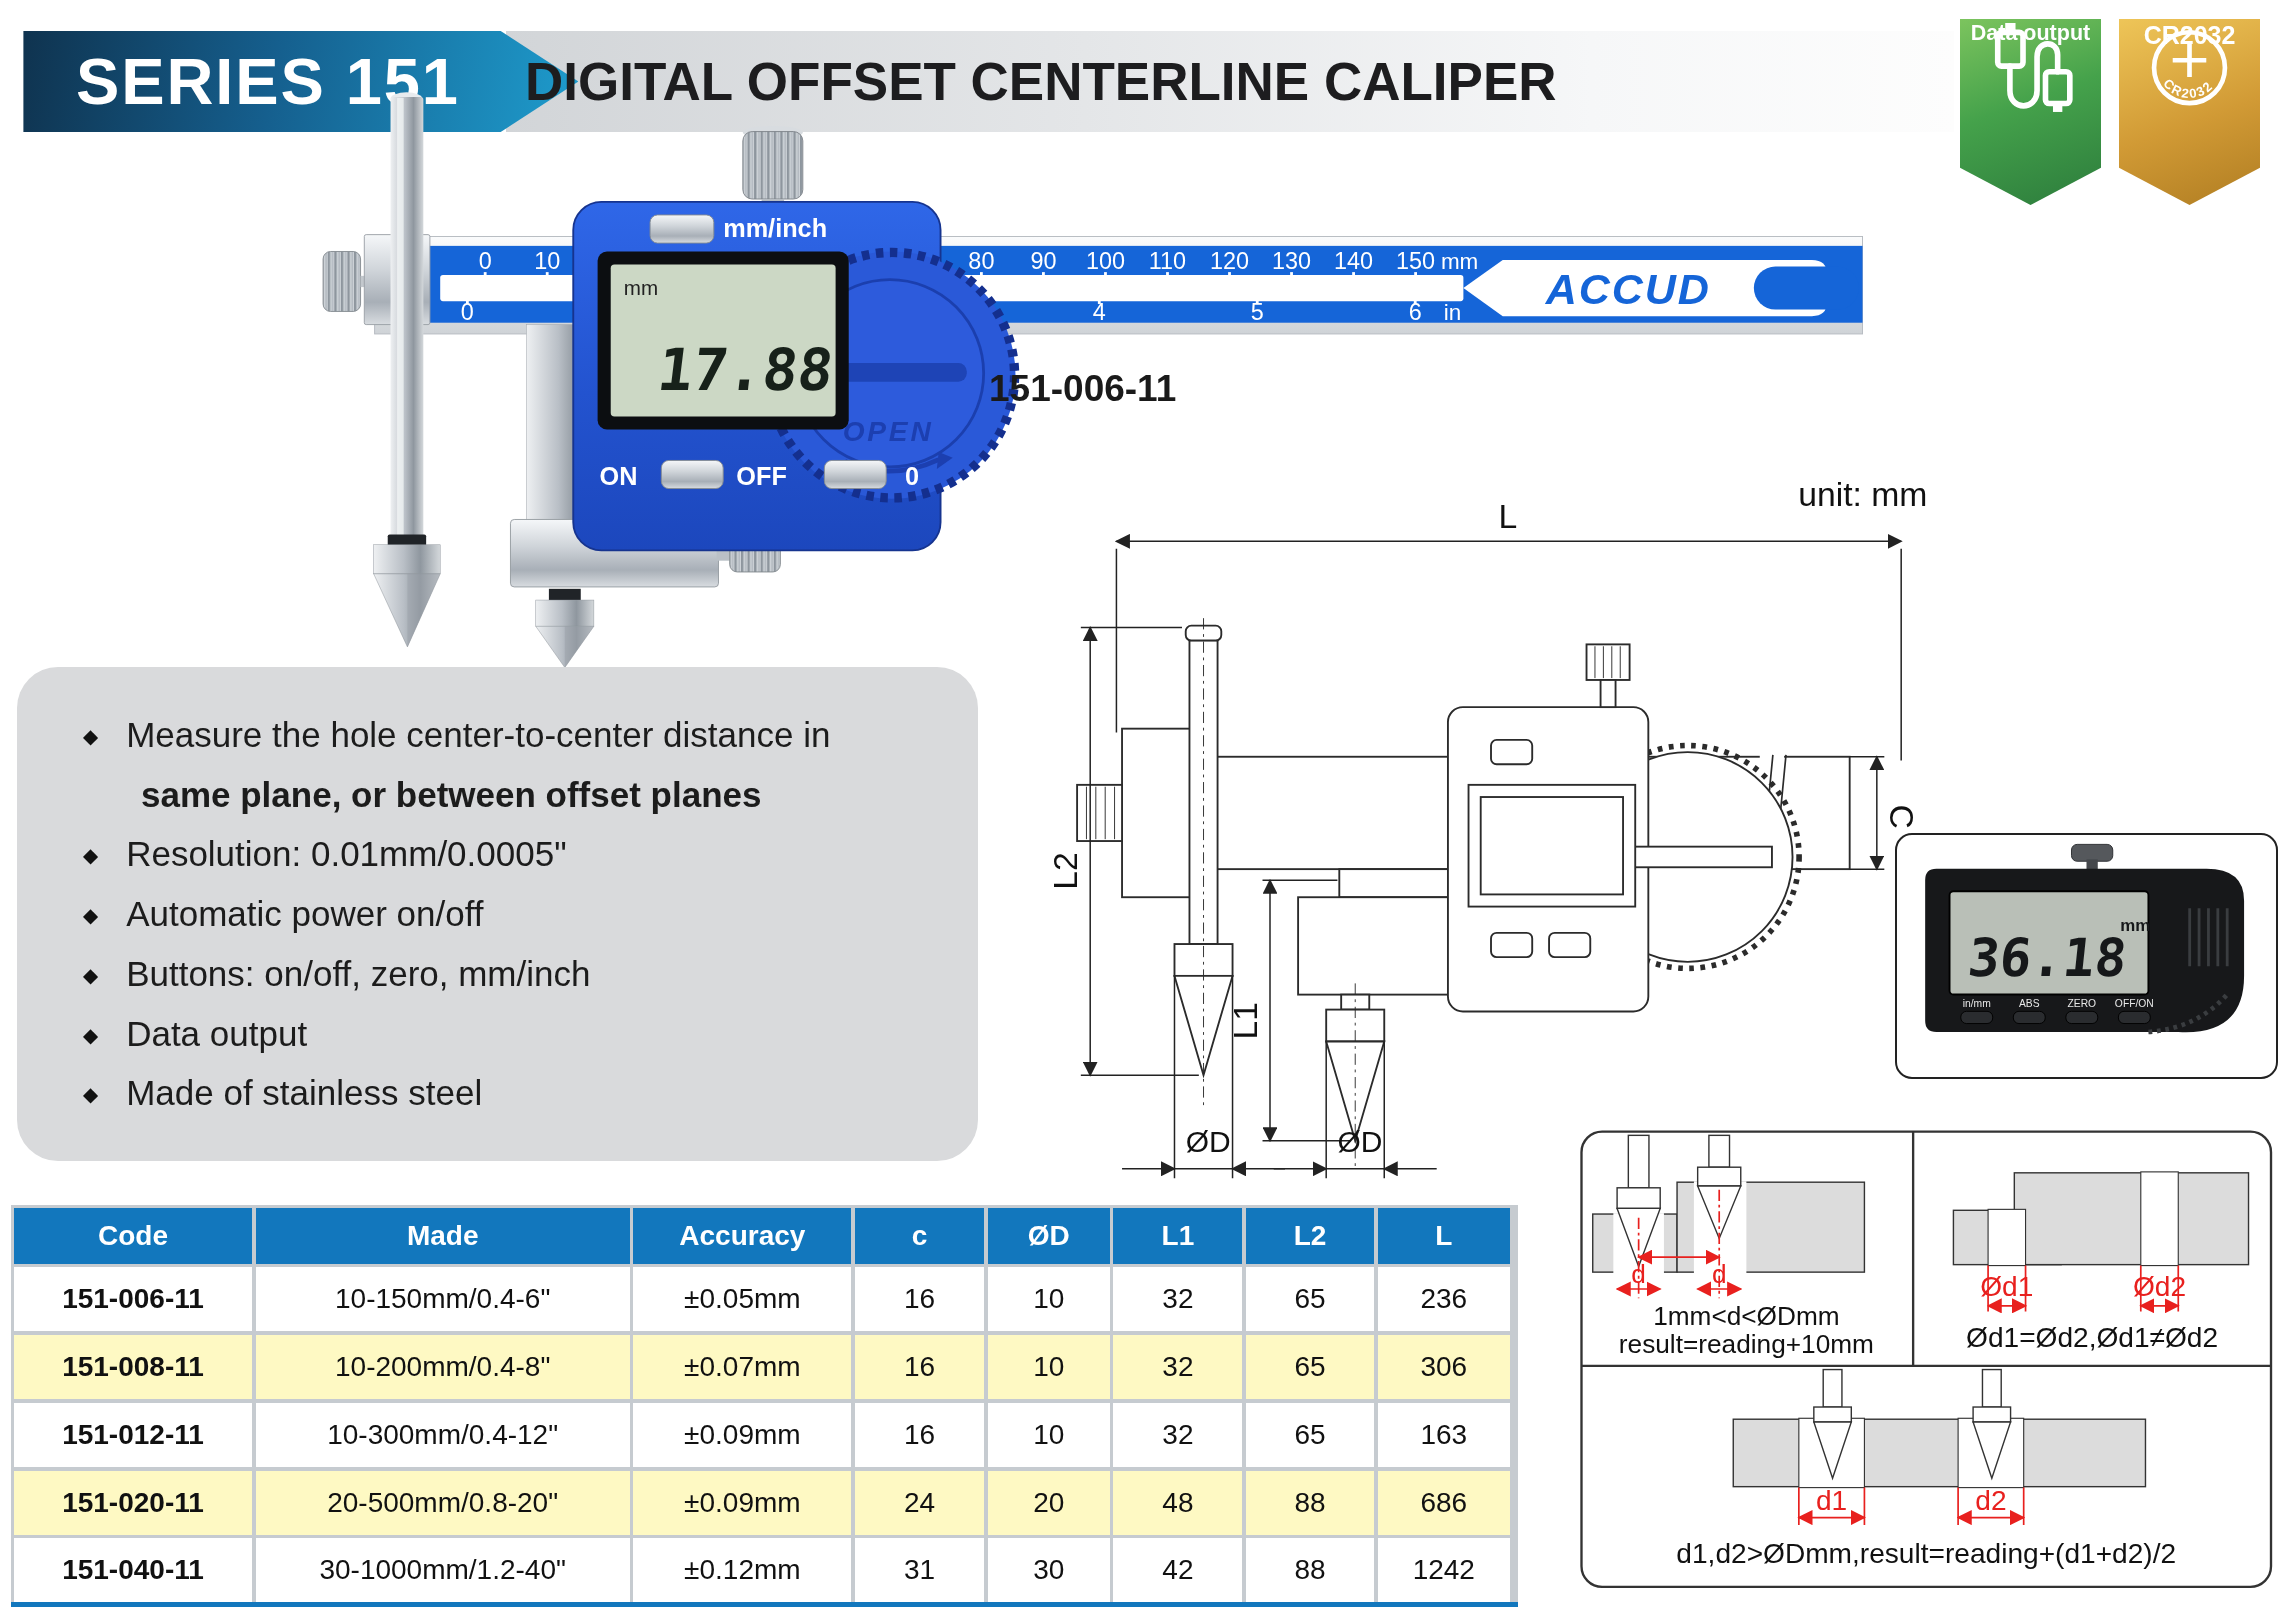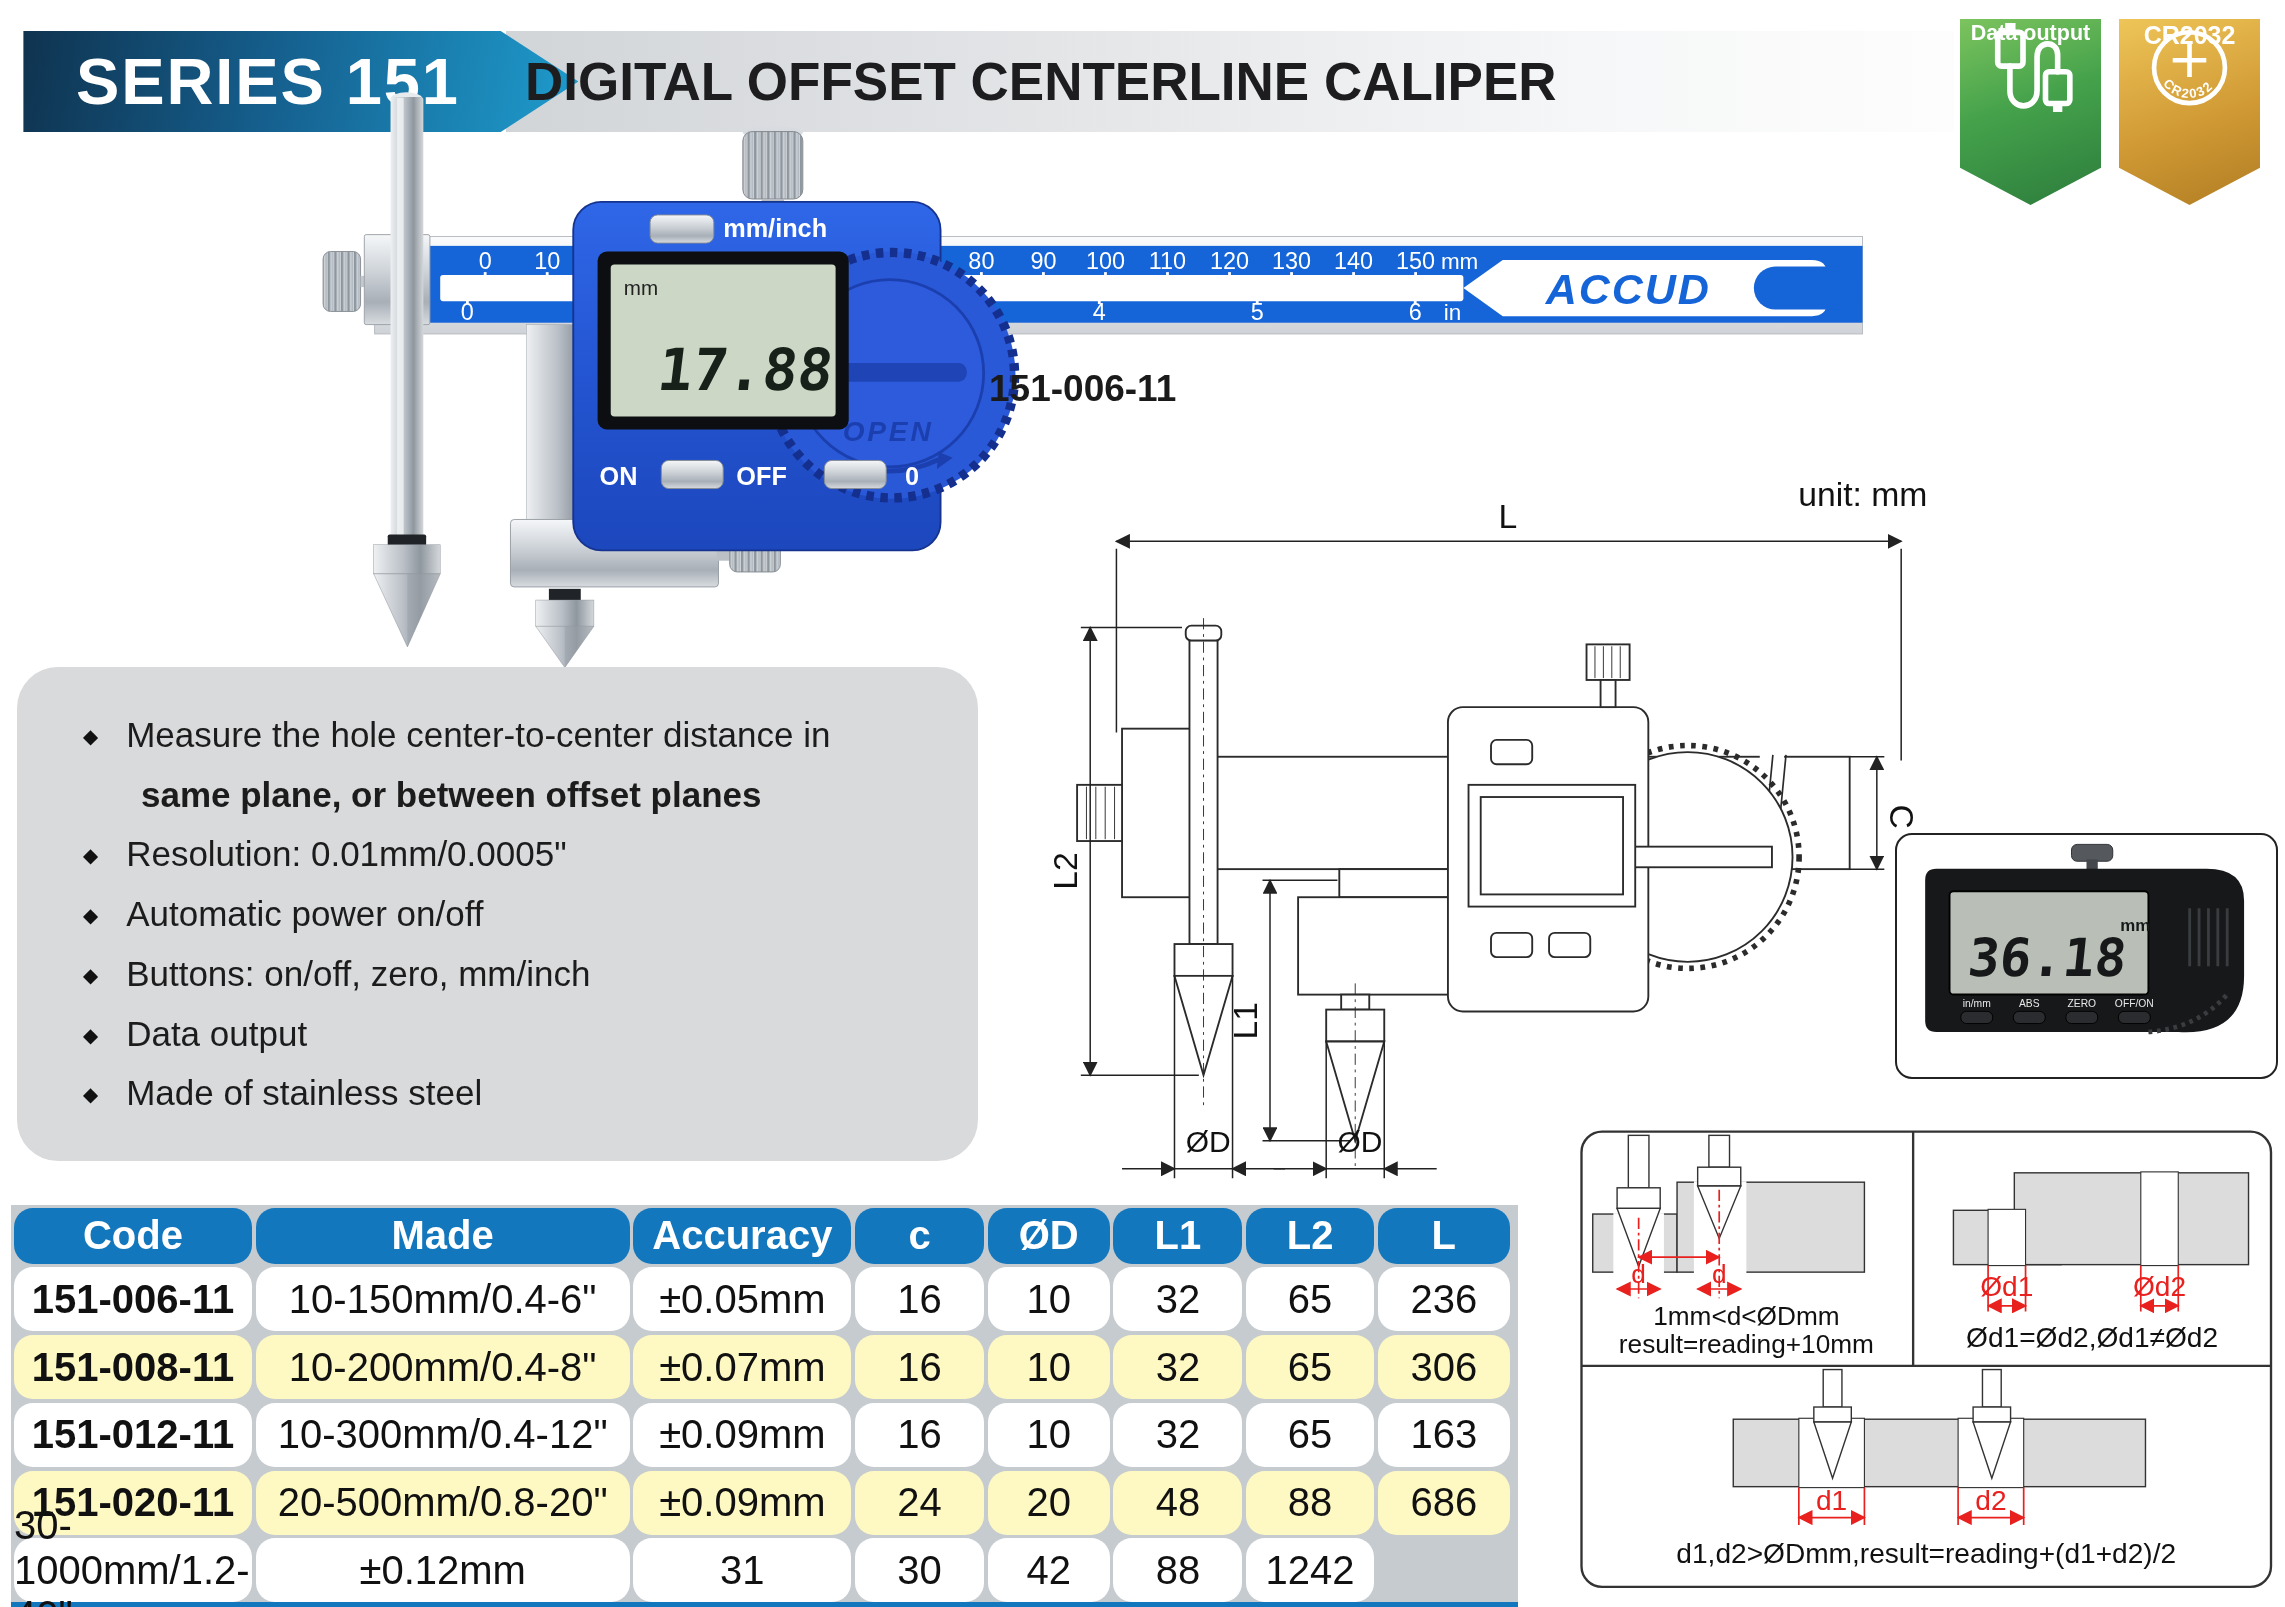--- a/index.html
+++ b/index.html
@@ -30,21 +30,21 @@
   .feat-line{display:flex;align-items:baseline;font-size:35px;color:#1c1c1c;}
   .feat-line .bullet{font-size:19.7px;margin-right:28px;color:#111;transform:translateY(-3.7px);}
   .feat-line.cont{padding-left:58px;font-weight:bold;}
   
   .range-head{left:1895px;top:785px;width:383px;text-align:center;font-size:38px;color:#111;}
   .range-box{left:1895px;top:833px;width:379px;height:242px;border:2.8px solid #222;border-radius:17px;background:#fff;}
   
   .spec-table{left:11.2px;top:1205px;width:1507px;background:#c6cbd0;padding:2.8px 2.8px 0 2.8px;
         border-bottom:6.6px solid #1277bd;box-sizing:border-box;
         display:grid;grid-template-columns:238px 374px 218px 129px 122px 129px 128px 132px;gap:3.7px;}
-  .th,.td{display:flex;align-items:center;justify-content:center;font-size:40px;border-radius:19px;}
+  .th,.td{display:flex;align-items:center;justify-content:center;font-size:28px;}
   .th{background:#1277bd;color:#fff;font-weight:bold;height:56px;}
   .td{height:64px;color:#111;background:#fff;}
   .td.alt{background:#fef9c3;}
   .td.code{font-weight:bold;}
   svg{position:absolute;overflow:visible;}
   svg text{font-family:"Liberation Sans","DejaVu Sans",sans-serif;}
   .seg{font-family:"DejaVu Sans Mono",monospace;font-weight:bold;}
 </style>
 </head>
 <body>
@@ -446,20 +446,21 @@
       <div class="td">65</div>
       <div class="td">163</div>
       <div class="td alt code">151-020-11</div>
       <div class="td alt">20-500mm/0.8-20"</div>
       <div class="td alt">±0.09mm</div>
       <div class="td alt">24</div>
       <div class="td alt">20</div>
       <div class="td alt">48</div>
       <div class="td alt">88</div>
       <div class="td alt">686</div>
+      <div class="td code">151-040-11</div>
       <div class="td">30-1000mm/1.2-40"</div>
       <div class="td">±0.12mm</div>
       <div class="td">31</div>
       <div class="td">30</div>
       <div class="td">42</div>
       <div class="td">88</div>
       <div class="td">1242</div>
     </div>
 
 </div>

